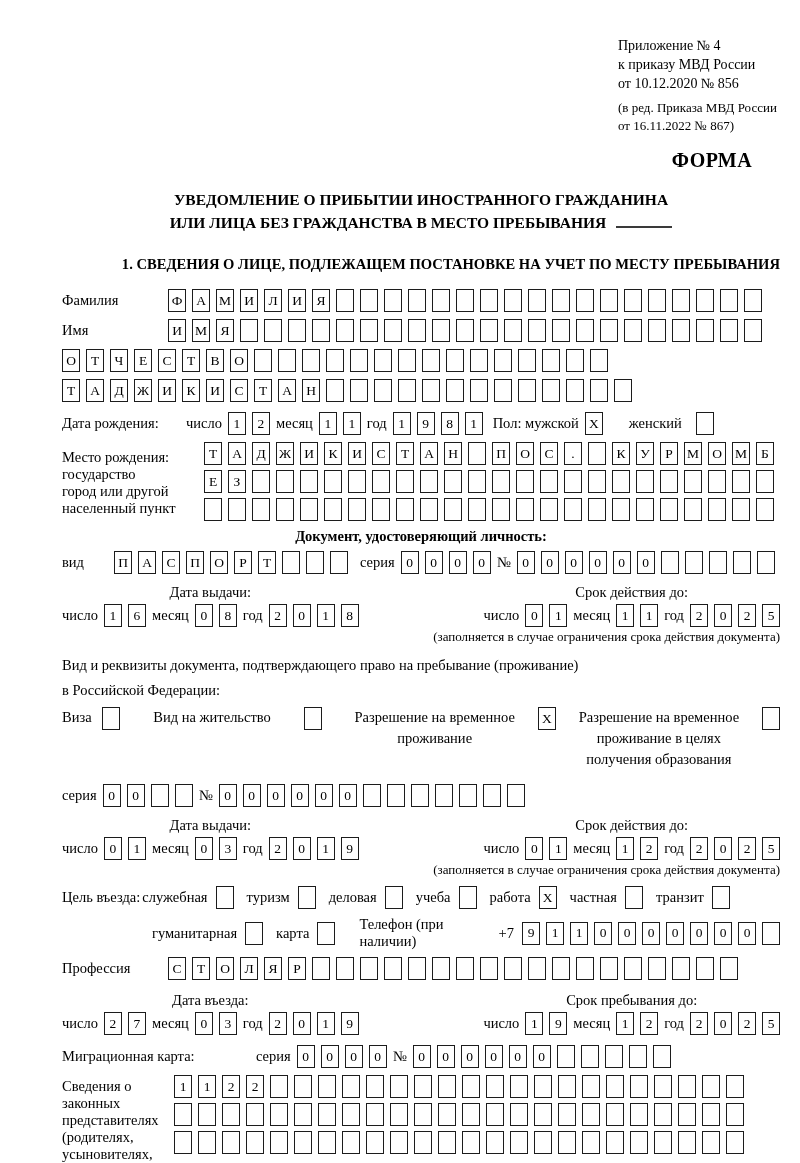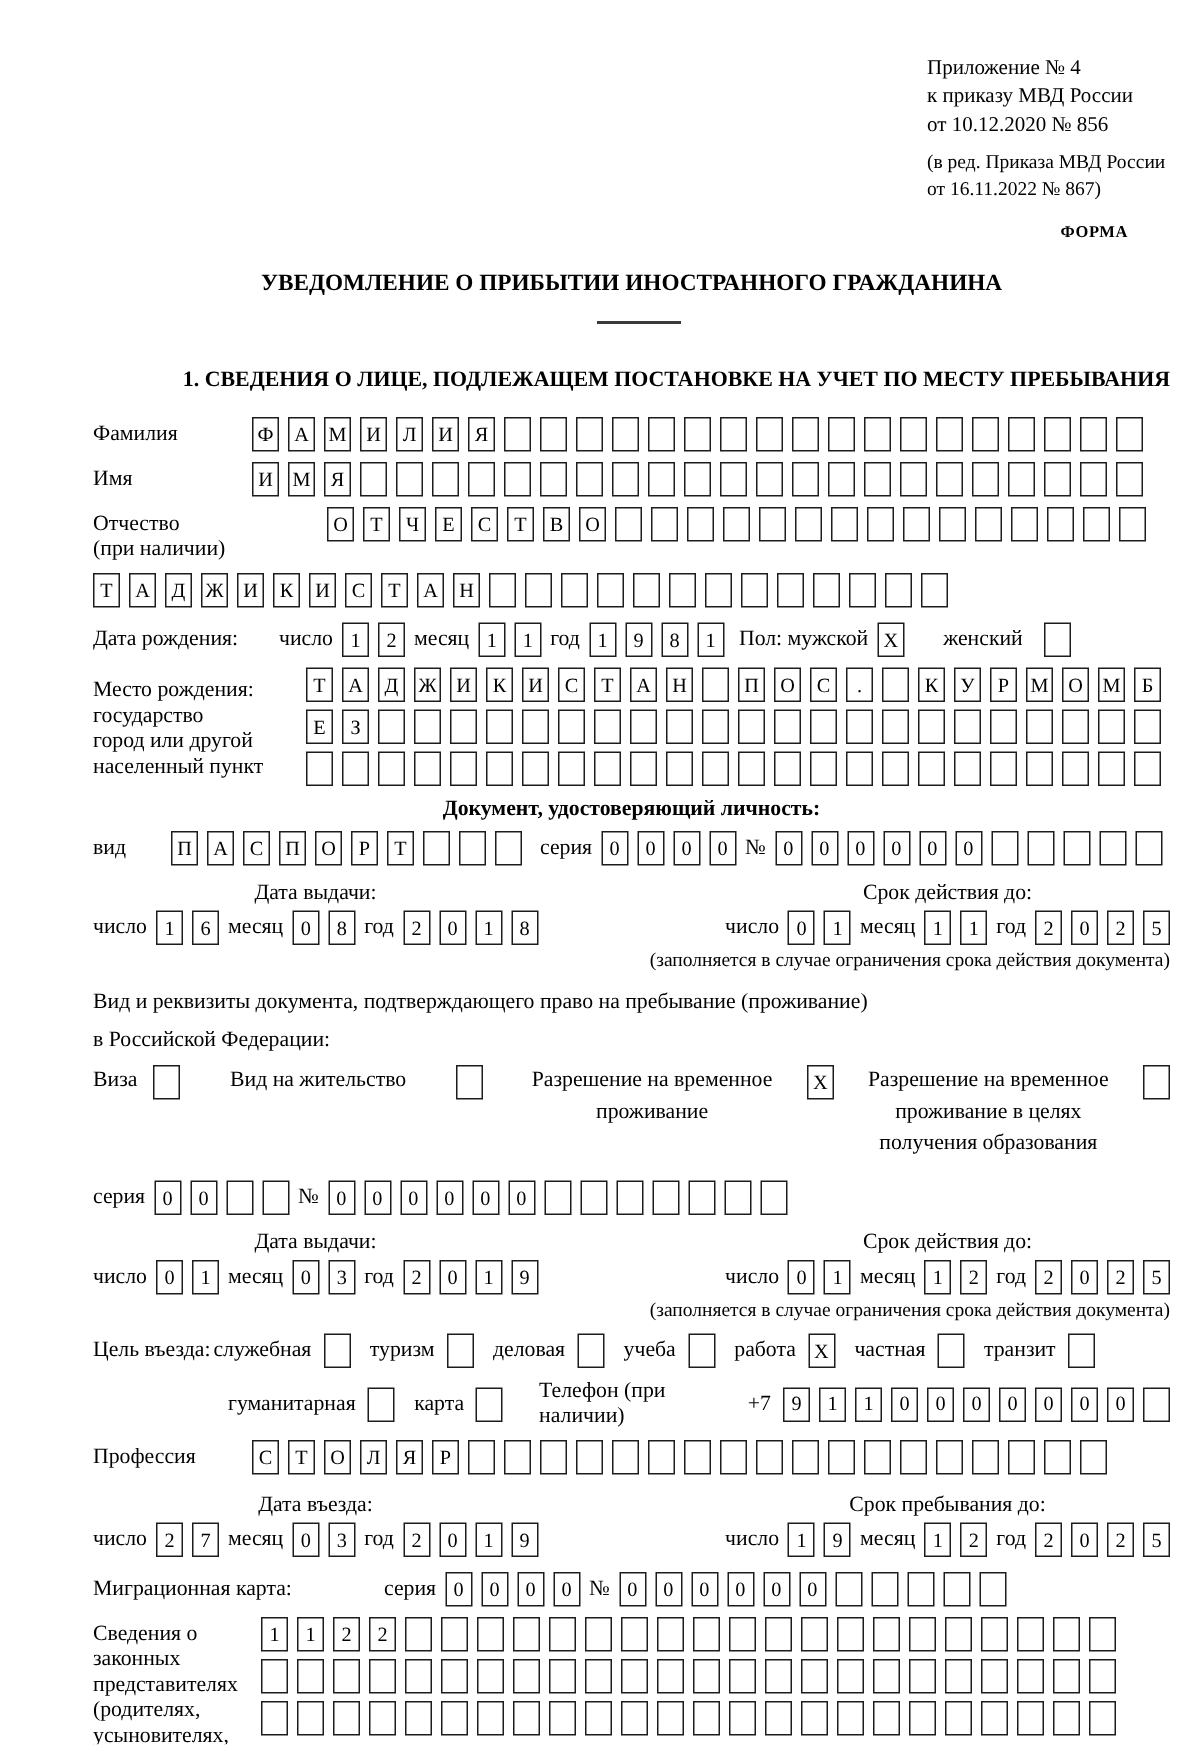--- a/index.html
+++ b/index.html
@@ -2,21 +2,21 @@
 <html><head>
 <meta charset="utf-8">
 <style>
   html,body{margin:0;padding:0;background:#ffffff;}
   body{width:800px;font-family:"Liberation Serif","DejaVu Serif",serif;color:#000;}
   .page{width:800px;height:1163px;box-sizing:border-box;padding:36px 20px 0 62px;position:relative;background:#fff;overflow:hidden;}
 
   .pre{white-space:pre-line;}
   .hdr{margin-left:556px;font-size:14px;line-height:19px;}
   .hdr-sub{margin-top:6px;font-size:13px;line-height:18px;}
-  .forma{margin-top:14px;text-align:right;padding-right:28px;font-weight:bold;font-size:11px;letter-spacing:.4px;}
+  .forma{margin-top:14px;text-align:right;padding-right:28px;font-weight:bold;font-size:20px;letter-spacing:.4px;}
   .title{margin-top:16px;text-align:center;font-weight:bold;font-size:15.5px;line-height:23px;}
   .blank{display:inline-block;width:56px;height:12px;border-bottom:2px solid #3a3a3a;margin-left:10px;}
   .sec{margin-top:22px;margin-bottom:16px;font-weight:bold;font-size:14.6px;text-align:right;}
 
   .frow{display:flex;margin-bottom:7px;font-size:14.5px;}
   .ac{align-items:center;}
   .flabel{flex:none;line-height:17px;padding-top:3px;}
   .w52{width:52px}.w106{width:106px}.w118{width:118px}.w142{width:142px}.w156{width:156px}.w112{width:112px}.w152{width:152px}
 
   .cells{display:flex;gap:6px;}
@@ -53,21 +53,21 @@
 
   <div class="hdr pre">Приложение № 4
 к приказу МВД России
 от 10.12.2020 № 856</div>
   <div class="hdr hdr-sub pre">(в ред. Приказа МВД России
 от 16.11.2022 № 867)</div>
   <div class="forma">ФОРМА</div>
 
   <div class="title">
     <div>УВЕДОМЛЕНИЕ О ПРИБЫТИИ ИНОСТРАННОГО ГРАЖДАНИНА</div>
-    <div><span class="blank"></span></div>
+    <div><span>ИЛИ ЛИЦА БЕЗ ГРАЖДАНСТВА В МЕСТО ПРЕБЫВАНИЯ</span><span class="blank"></span></div>
   </div>
 
   <div class="sec">1. СВЕДЕНИЯ О ЛИЦЕ, ПОДЛЕЖАЩЕМ ПОСТАНОВКЕ НА УЧЕТ ПО МЕСТУ ПРЕБЫВАНИЯ</div>
 
   <div class="frow">
     <div class="flabel w106">Фамилия</div>
     <div class="cells">
         <span class="cell">Ф</span>
         <span class="cell">А</span>
         <span class="cell">М</span>
@@ -121,22 +121,20 @@
         <span class="cell"></span>
         <span class="cell"></span>
         <span class="cell"></span>
         <span class="cell"></span>
         <span class="cell"></span>
         <span class="cell"></span>
       </div>
   </div>
 
   <div class="frow">
-    <div class="flabel w156 pre">Отчество
-(при наличии)</div>
     <div class="cells">
         <span class="cell">О</span>
         <span class="cell">Т</span>
         <span class="cell">Ч</span>
         <span class="cell">Е</span>
         <span class="cell">С</span>
         <span class="cell">Т</span>
         <span class="cell">В</span>
         <span class="cell">О</span>
         <span class="cell"></span>

